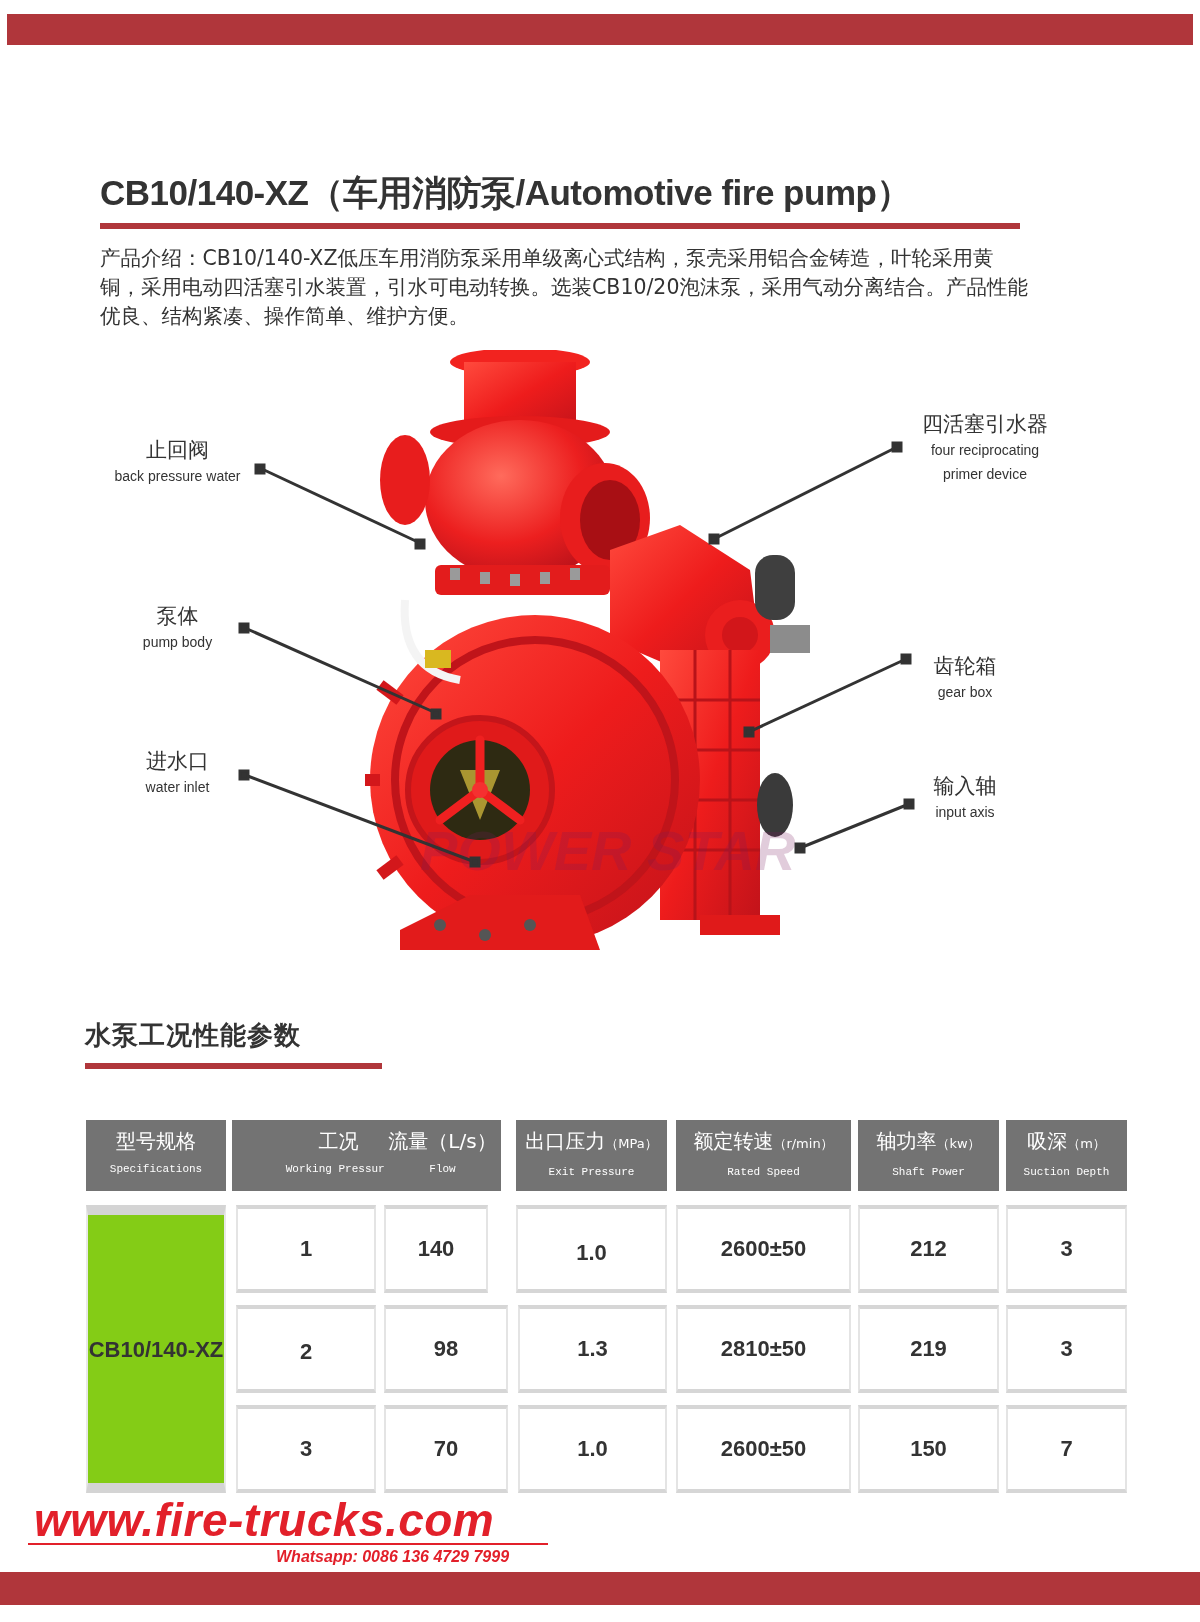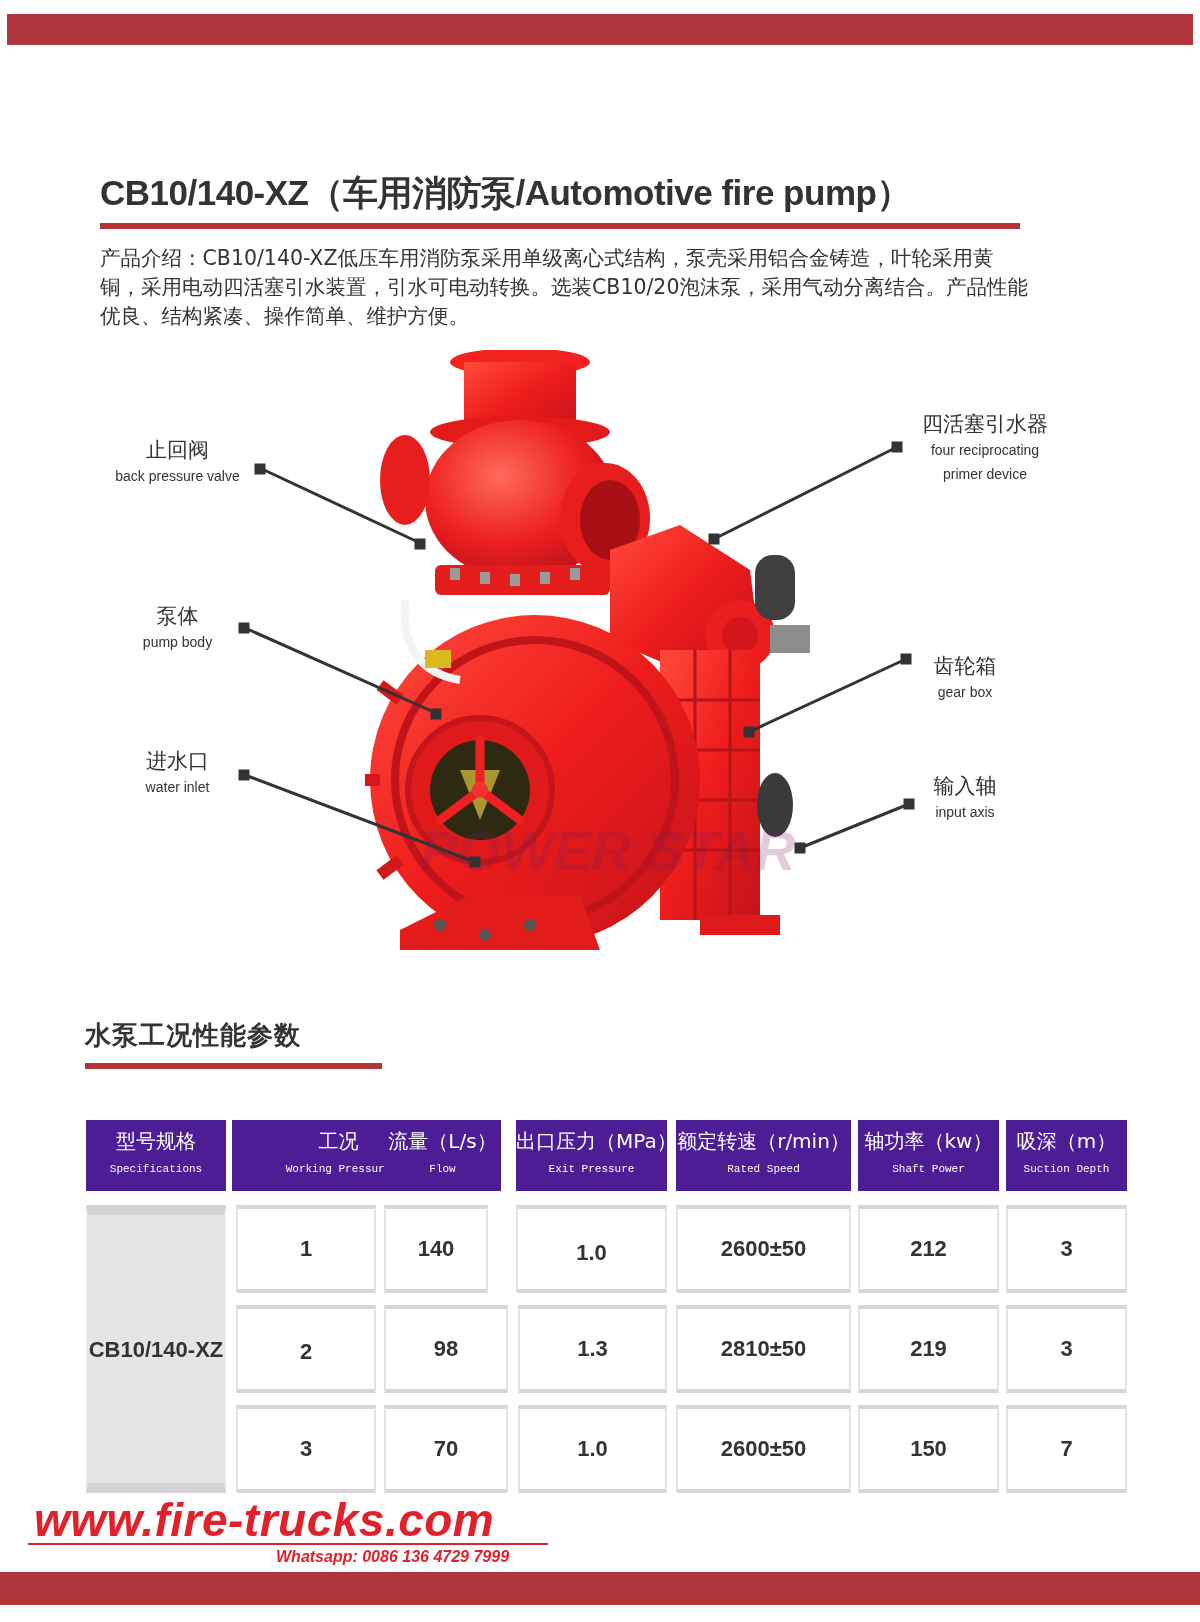--- a/index.html
+++ b/index.html
@@ -19,27 +19,27 @@
 
   .callout { position: absolute; text-align: center; white-space: nowrap; }
   .callout .zh { font-size: 21px; color: #333; line-height: 28px; }
   .callout .en { font-size: 14px; color: #333; line-height: 24px; font-family: "Liberation Sans", sans-serif; }
 
   .leader-lines { position: absolute; left: 0; top: 0; width: 1200px; height: 1622px; pointer-events: none; }
 
   .section-title { position: absolute; left: 85px; top: 1018px; font-size: 26px; font-weight: bold; color: #333; letter-spacing: 1px; }
   .section-rule { position: absolute; left: 85px; top: 1063px; width: 297px; height: 6px; background: #b0363b; }
 
-  .hdr { position: absolute; top: 1120px; height: 71px; background: #4c1d95; color: #fff; text-align: center; padding-top: 6px; }
+  .hdr { position: absolute; top: 1120px; height: 71px; background: #737373; color: #fff; text-align: center; padding-top: 6px; }
   .hdr .zh { font-size: 20px; line-height: 30px; white-space: nowrap; }
-  .hdr .zh small { font-size: 20px; }
+  .hdr .zh small { font-size: 13px; }
   .hdr .en { font-size: 11px; line-height: 26px; white-space: nowrap; font-family: Liberation Mono, monospace; }
 
   .cell { position: absolute; background: #fff; border: 2px solid #e4e4e4; border-top: 4px solid #d6d6d6; border-bottom: 4px solid #d6d6d6; display: flex; align-items: center; justify-content: center; font-size: 22px; font-weight: bold; color: #333; font-family: "Liberation Sans", sans-serif; }
-  .spec-cell { position: absolute; left: 86px; top: 1205px; width: 140px; height: 288px; background: #e5e5e5; border: 2px solid #e8e8e8; border-top: 10px solid #d4d4d4; border-bottom: 10px solid #d4d4d4; display: flex; align-items: center; justify-content: center; text-align: center; font-size: 22px; font-weight: bold; line-height: 29px; color: #333; font-family: "Liberation Sans", sans-serif; }
+  .spec-cell { position: absolute; left: 86px; top: 1205px; width: 140px; height: 288px; background: #84cc16; border: 2px solid #e8e8e8; border-top: 10px solid #d4d4d4; border-bottom: 10px solid #d4d4d4; display: flex; align-items: center; justify-content: center; text-align: center; font-size: 22px; font-weight: bold; line-height: 29px; color: #333; font-family: "Liberation Sans", sans-serif; }
 
   .site { position: absolute; left: 34px; top: 1493px; font-size: 46px; font-weight: bold; font-style: italic; color: #e2202a; letter-spacing: 0.5px; font-family: "Liberation Sans", sans-serif; }
   .site-rule { position: absolute; left: 28px; top: 1543px; width: 520px; height: 2px; background: #e2202a; }
   .whatsapp { position: absolute; left: 276px; top: 1548px; font-size: 16px; font-weight: bold; font-style: italic; color: #e2202a; font-family: "Liberation Sans", sans-serif; }
 </style>
 </head>
 <body>
 
 <div class="top-bar"></div>
 
@@ -153,21 +153,21 @@
       <rect x="902" y="655" width="8" height="8"></rect>
       <rect x="745" y="728" width="8" height="8"></rect>
     <line x1="909" y1="804" x2="800" y2="848"></line>
       <rect x="905" y="800" width="8" height="8"></rect>
       <rect x="796" y="844" width="8" height="8"></rect>
   </g>
 </svg>
 
 <div class="callout" style="left:100px; top:436px; width:155px;">
   <div class="zh">止回阀</div>
-  <div class="en">back pressure valve</div>
+  <div class="en">back pressure water</div>
 </div>
 <div class="callout" style="left:120px; top:602px; width:115px;">
   <div class="zh">泵体</div>
   <div class="en">pump body</div>
 </div>
 <div class="callout" style="left:120px; top:747px; width:115px;">
   <div class="zh">进水口</div>
   <div class="en">water inlet</div>
 </div>
 <div class="callout" style="left:905px; top:410px; width:160px;">

